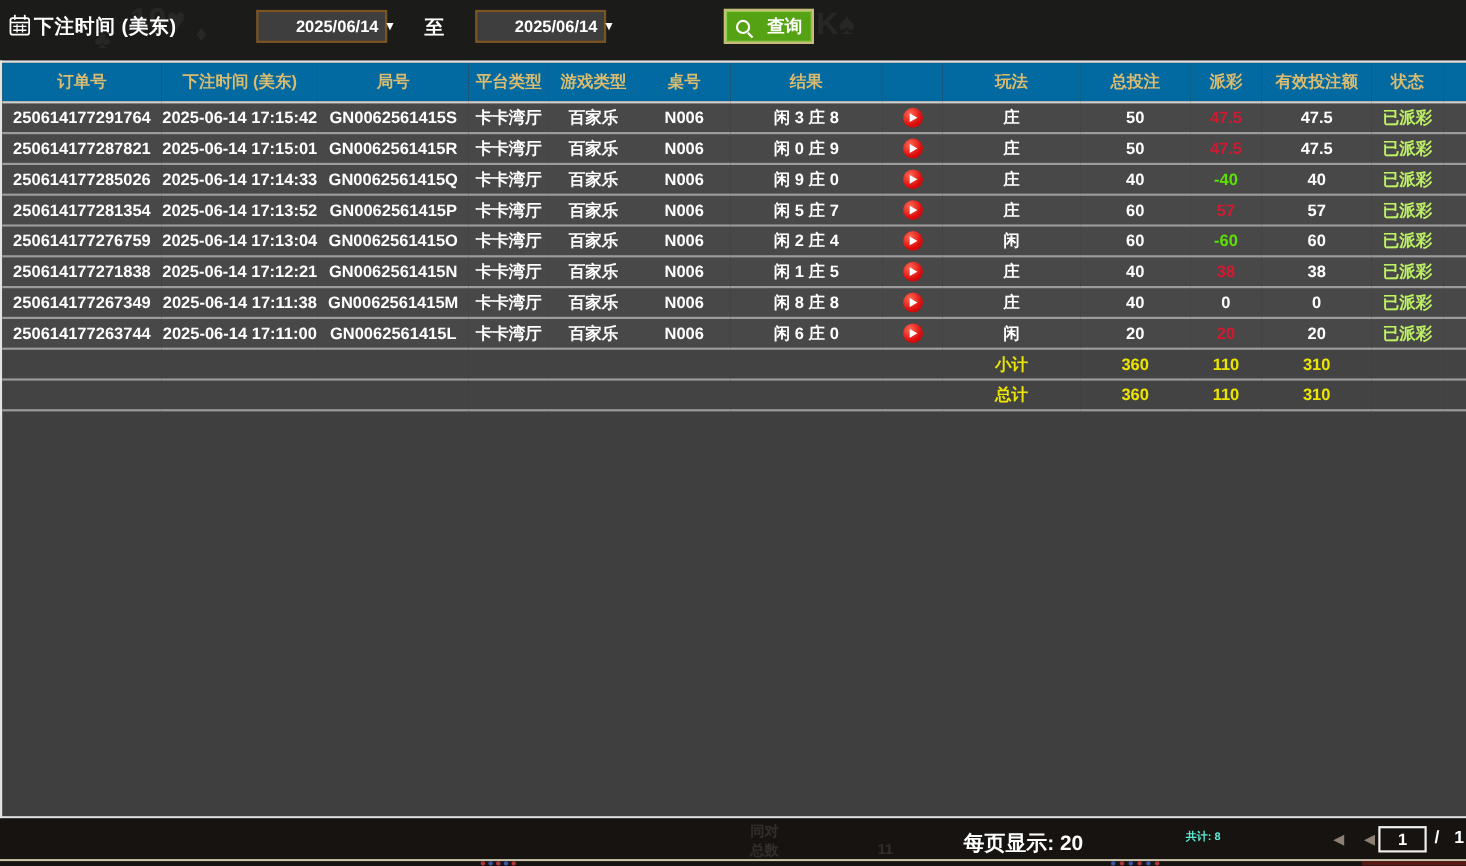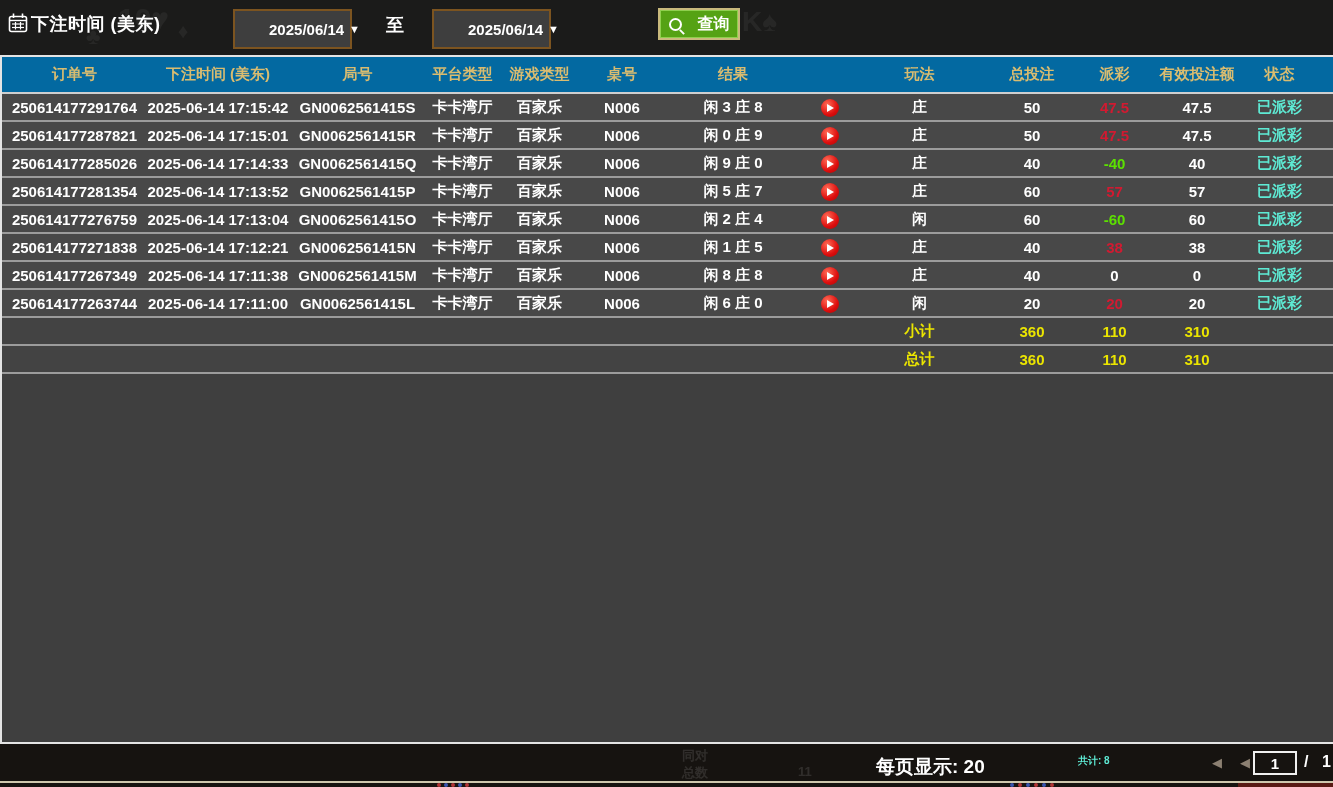--- a/index.html
+++ b/index.html
@@ -5,21 +5,21 @@
   * { margin:0; padding:0; box-sizing:border-box; }
   html,body { width:1333px; height:787px; background:#131313; overflow:hidden;
               font-family:"Liberation Sans", sans-serif; }
   #app { position:relative; width:1333px; height:787px; background:#1b1b1a; overflow:hidden; }
 
   
   .topbar { position:absolute; top:0; left:0; width:1333px; height:55px; background:#1b1b1a; }
   .pattern { position:absolute; color:#ffffff; opacity:0.05; font-weight:bold; pointer-events:none; }
   .cal-icon { position:absolute; left:8px; top:13px; }
   .title { position:absolute; left:31px; top:12px; color:#ffffff; font-size:18px; font-weight:bold; letter-spacing:0.5px; }
-  .date-select { position:absolute; top:9px; width:119px; height:40px; background:#3e3e3e;
+  .date-select { position:absolute; top:9px; width:119px; height:30px; background:#3e3e3e;
                  border:2px solid #7c5420; color:#ffffff; font-weight:bold; font-size:15px;
                  display:flex; align-items:center; justify-content:center; gap:5px; cursor:pointer;padding-left:44px; }
   .date-select .arr { font-size:11px; }
   #dateFrom { left:233px; }
   #dateTo   { left:432px; }
   .to-label { position:absolute; left:386px; top:13px; color:#ffffff; font-weight:bold; font-size:18px; }
   .query-btn { position:absolute; left:658px; top:8px; width:82px; height:32px; background:#55a214;
                border:2px solid #c9b97c; box-shadow:inset 0 0 0 1px #8fcf4e; color:#ffffff;
                font-weight:bold; font-size:16px; display:flex; align-items:center; justify-content:center;
                gap:16px; cursor:pointer; font-family:inherit; }
@@ -28,21 +28,21 @@
                 transform:rotate(45deg); left:8px; top:11px; }
 
   
   .panel { position:absolute; top:55px; left:0; width:1336px; height:689px; background:#3f3f3f;
            border:2px solid #e4e4e4; border-right:none; overflow:hidden; }
   table { border-collapse:collapse; table-layout:fixed; width:1338px; }
   th { background:#0369a1; color:#d9bc70; font-size:15px; font-weight:bold; height:36px;
        text-align:center; border-bottom:2px solid #cfcfcf; white-space:nowrap; overflow:hidden; }
   td { background:#484848; color:#ffffff; font-size:15px; font-weight:bold; height:28px;
        text-align:center; border-bottom:2px solid #9c9c9c; white-space:nowrap; overflow:hidden; }
-  .status { color:#5eead4;margin-top:44px; }
+  .status { color:#bef264;margin-top:44px; }
   .sumrow td { background:#434343; color:#ebe500; }
   .replay { width:18px; height:18px; border-radius:50%; display:inline-flex; align-items:center;
             justify-content:center; cursor:pointer; vertical-align:middle;
             background:radial-gradient(circle at 35% 30%, #ff6a55, #dd0d0d 60%, #a60808); }
   .tri { width:0; height:0; border-left:7px solid #ffffff; border-top:4px solid transparent;
          border-bottom:4px solid transparent; margin-left:2px; }
 
   
   .footer { position:absolute; top:744px; left:0; width:1333px; height:37px; background:#161310; }
   .ghost { position:absolute; color:#ffffff; opacity:0.11; font-size:13px; font-weight:bold; }

